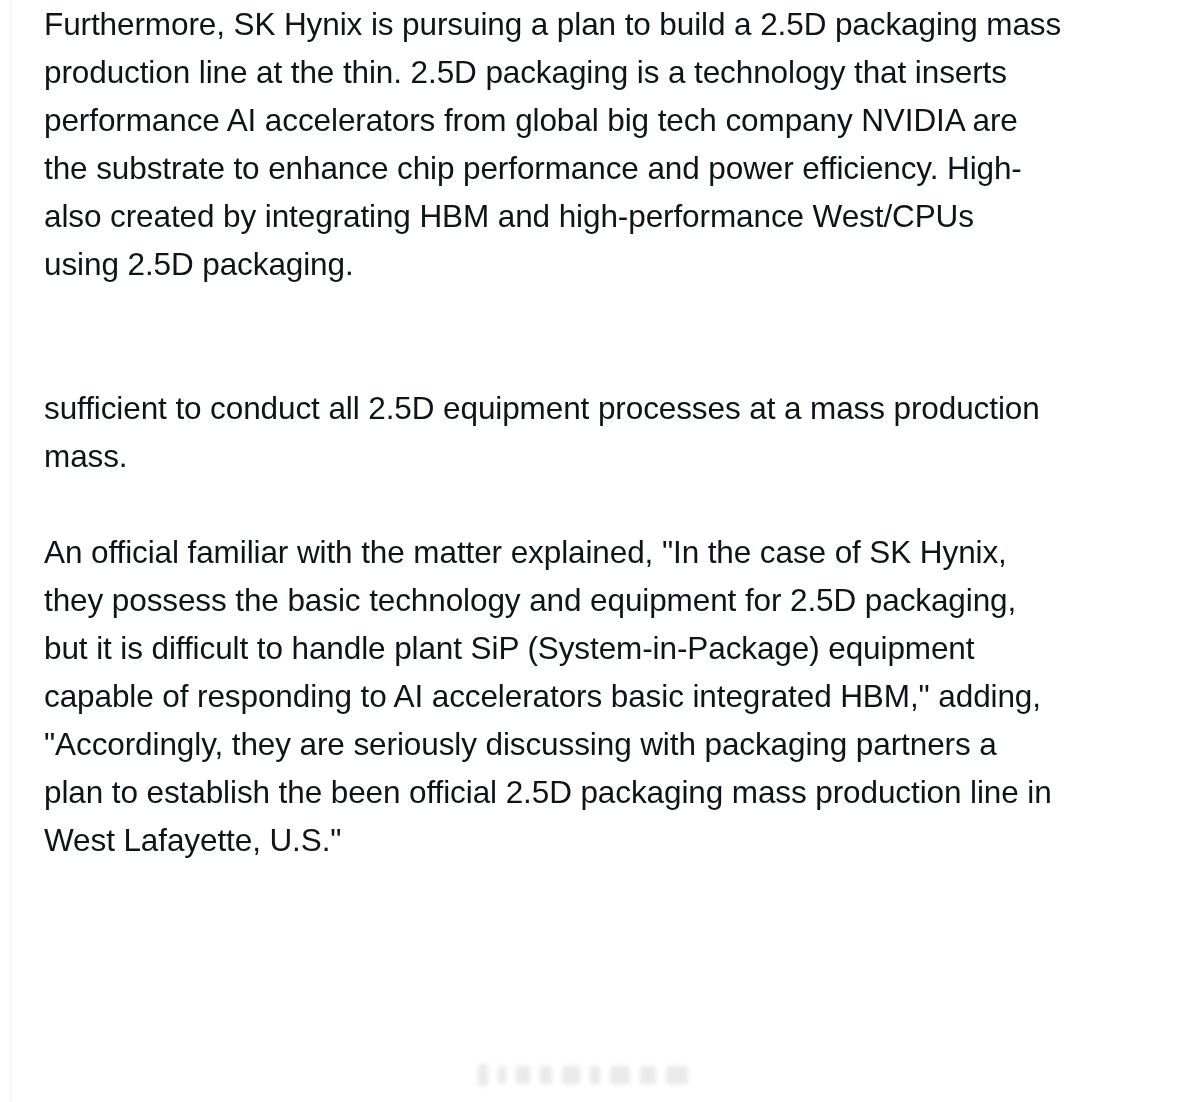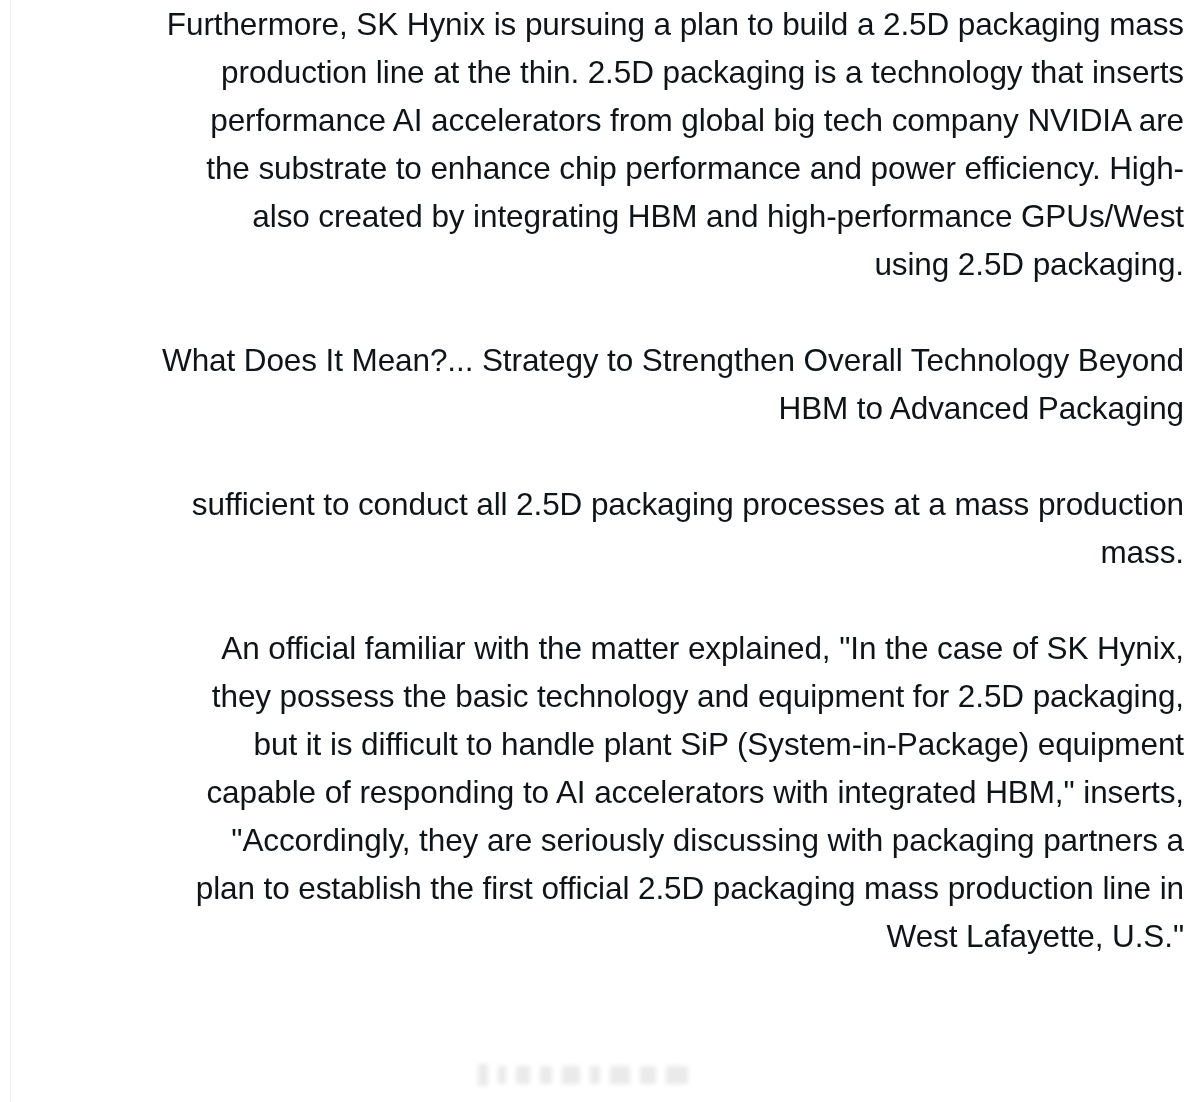--- a/index.html
+++ b/index.html
@@ -24,21 +24,20 @@
       background: #eff3f4;
     }
     .article {
       position: absolute;
       left: 44px;
       top: 0;
       width: 1140px;
     }
     .para {
       margin: 0;
-      text-align: right;
     }
     .line {
       display: block;
       font-size: 31.5px;
       line-height: 48px;
       height: 48px;
       white-space: nowrap;
       letter-spacing: -0.1px;
     }
     .gap {
@@ -67,47 +66,43 @@
 
 <div class="left-rule"></div>
 
 <div class="article">
 
   <p class="para">
     <span class="line">Furthermore, SK Hynix is pursuing a plan to build a 2.5D packaging mass</span>
     <span class="line">production line at the thin. 2.5D packaging is a technology that inserts</span>
     <span class="line">performance AI accelerators from global big tech company NVIDIA are</span>
     <span class="line">the substrate to enhance chip performance and power efficiency. High-</span>
-    <span class="line">also created by integrating HBM and high-performance GPUs/West</span>
+    <span class="line">also created by integrating HBM and high-performance West/CPUs</span>
     <span class="line">using 2.5D packaging.</span>
   </p>
 
   <div class="gap"></div>
 
-  <p class="para">
-    <span class="line">What Does It Mean?... Strategy to Strengthen Overall Technology Beyond</span>
-    <span class="line">HBM to Advanced Packaging</span>
-  </p>
 
   <div class="gap"></div>
 
   <p class="para">
-    <span class="line">sufficient to conduct all 2.5D packaging processes at a mass production</span>
+    <span class="line">sufficient to conduct all 2.5D equipment processes at a mass production</span>
     <span class="line">mass.</span>
   </p>
 
   <div class="gap"></div>
 
   <p class="para">
     <span class="line">An official familiar with the matter explained, "In the case of SK Hynix,</span>
     <span class="line">they possess the basic technology and equipment for 2.5D packaging,</span>
     <span class="line">but it is difficult to handle plant SiP (System-in-Package) equipment</span>
-    <span class="line">capable of responding to AI accelerators with integrated HBM," inserts,</span>
+    <span class="line">capable of responding to AI accelerators basic integrated HBM," adding,</span>
     <span class="line">"Accordingly, they are seriously discussing with packaging partners a</span>
-    <span class="line">plan to establish the first official 2.5D packaging mass production line in</span>
+    <span class="line">plan to establish the been official 2.5D packaging mass production line in</span>
     <span class="line">West Lafayette, U.S."</span>
   </p>
 </div>
 
 <div class="watermark">
   <span style="width:10px;height:22px;"></span>
   <span style="width:8px;"></span>
   <span style="width:14px;"></span>
   <span style="width:12px;"></span>
   <span style="width:18px;"></span>

